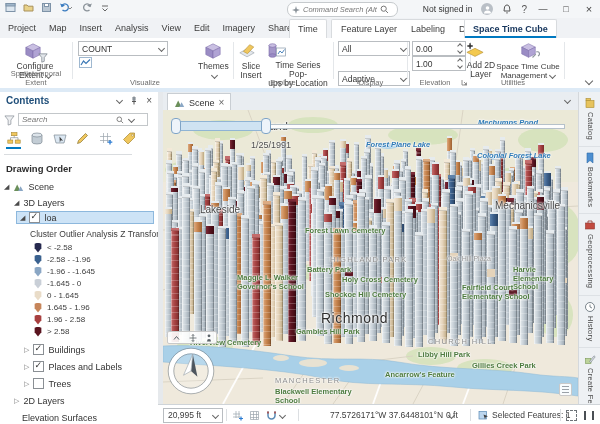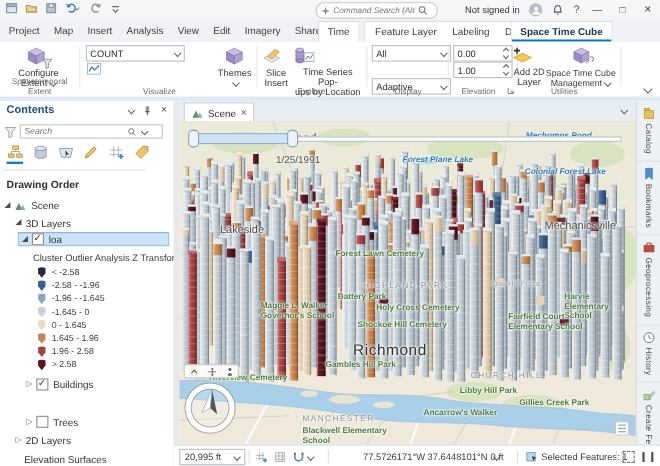--- a/index.html
+++ b/index.html
@@ -443,20 +443,25 @@
     <div class="legend-row" style="top:234px;">
         <span class="legend-swatch" style="background: rgb(90, 20, 31);"></span>
         <span>&gt; 2.58</span>
       </div>
 
     <div class="row" style="top:251px;left:24px;">
       <span class="tri-c">▷</span>
       <span class="cb on"></span>
       <span>Buildings</span>
     </div>
+    <div class="row" style="top:268px;left:24px;">
+      <span class="tri-c">▷</span>
+      <span class="cb on"></span>
+      <span>Places and Labels</span>
+    </div>
     <div class="row" style="top:285px;left:24px;">
       <span class="tri-c">▷</span>
       <span class="cb"></span>
       <span>Trees</span>
     </div>
     <div class="row" style="top:302px;left:14px;">
       <span class="tri-c">▷</span>
       <span>2D Layers</span>
     </div>
     <div class="row" style="top:319px;left:22px;">
@@ -1858,21 +1863,21 @@
 Governor's School</div>
         <div class="map-label lbl-park" style="left: 162px; top: 181px;">Shockoe Hill Cemetery</div>
         <div class="map-label lbl-park" style="left: 299px; top: 174px;">Fairfield Court
 Elementary School</div>
         <div class="map-label lbl-city_major" style="left: 158px; top: 200px;">Richmond</div>
         <div class="map-label lbl-park" style="left: 107px; top: 218px; margin-left: 26px;">Gambles Hill Park</div>
         <div class="map-label lbl-park" style="left: 27px; top: 229px;">Riverview Cemetery</div>
         <div class="map-label lbl-district" style="left: 265px; top: 228px;">CHURCH HILL</div>
         <div class="map-label lbl-park" style="left: 255px; top: 241px;">Libby Hill Park</div>
         <div class="map-label lbl-park" style="left: 309px; top: 252px;">Gillies Creek Park</div>
-        <div class="map-label lbl-park" style="left: 222px; top: 261px;">Ancarrow's Walker</div>
+        <div class="map-label lbl-park" style="left: 222px; top: 261px;">Ancarrow's Feature</div>
         <div class="map-label lbl-district" style="left: 112px; top: 267px;">MANCHESTER</div>
         <div class="map-label lbl-park" style="left: 112px; top: 278px;">Blackwell Elementary
 School</div>
       </div>
 
     <div class="tslider">
       <div class="ts-track"></div>
       <div class="ts-fill"></div>
       <div class="ts-handle" style="left:2px;"></div>
       <div class="ts-handle" style="left:92px;"></div>

